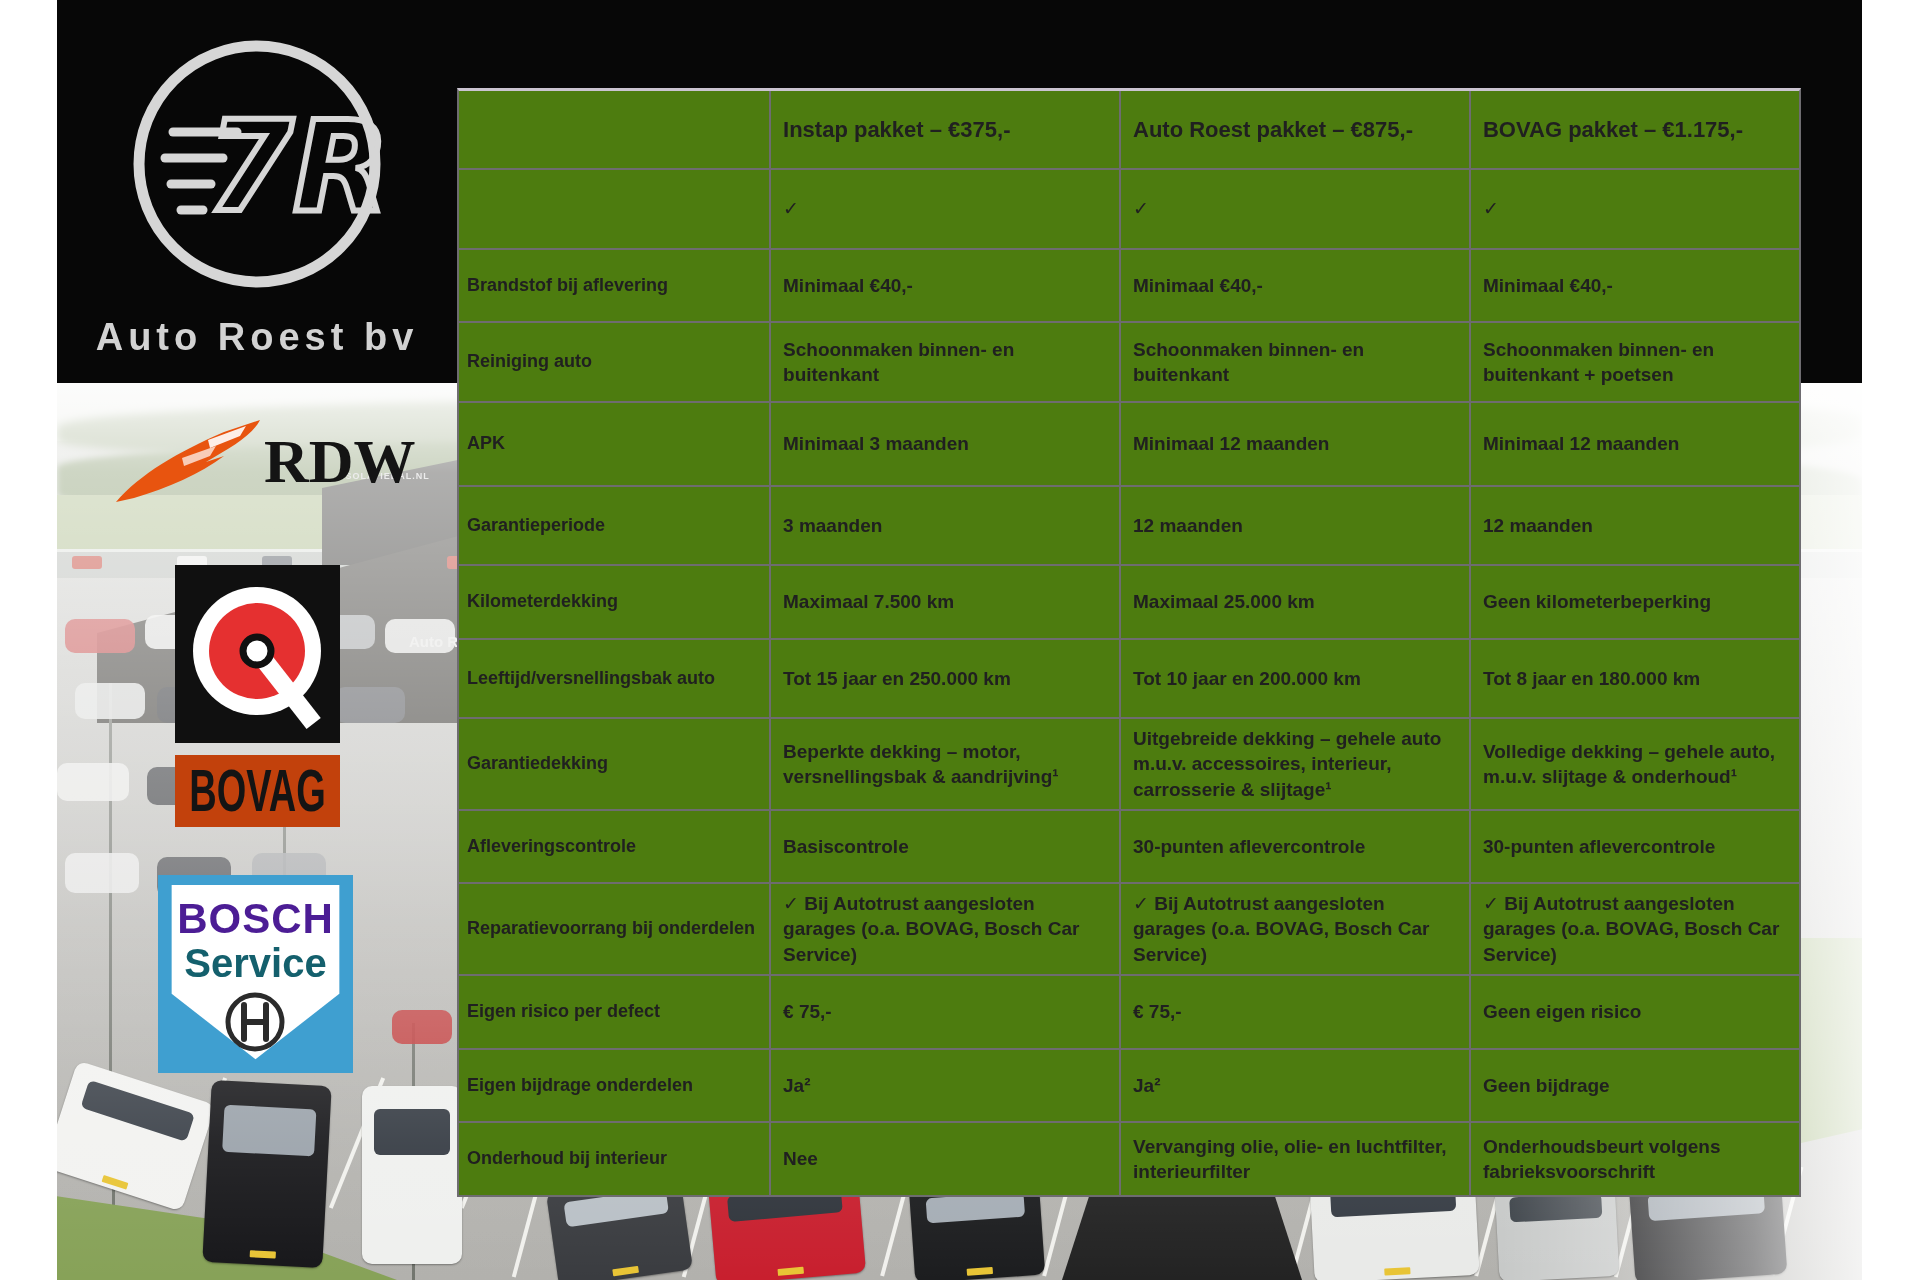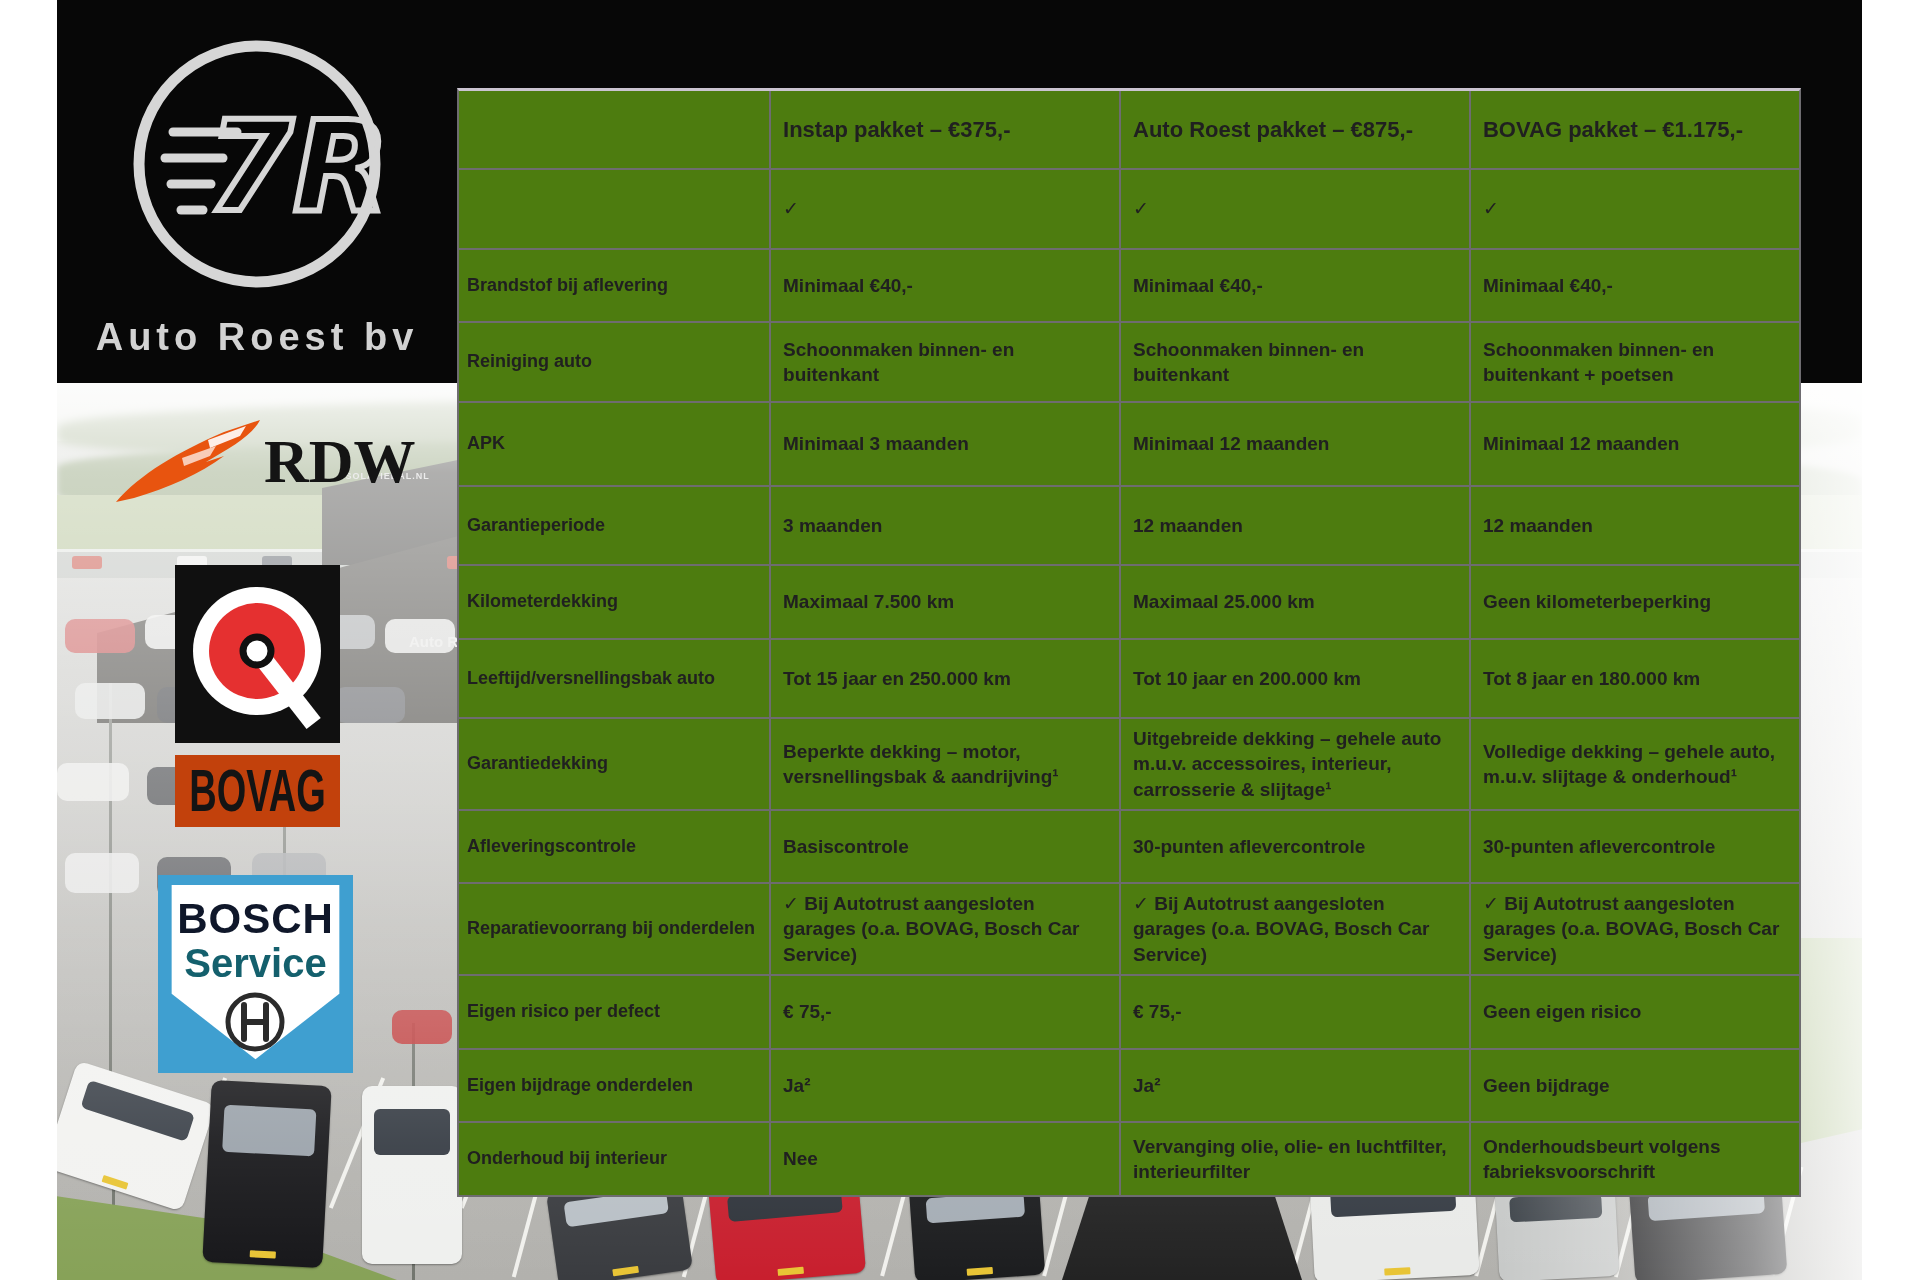--- a/index.html
+++ b/index.html
@@ -54,21 +54,21 @@
     font-size:62px;font-weight:600;color:#141414;}
   .bovag-logo{position:absolute;left:175px;top:565px;width:165px;height:250px;z-index:6;}
   .bovag-top{position:absolute;left:0;top:0;width:165px;height:178px;background:#101010;}
   .bovag-bottom{position:absolute;left:0;top:178px;width:165px;height:72px;background:#c2410c;
     display:flex;align-items:center;justify-content:center;margin-top:12px;}
   .bovag-text{font-size:38px;font-weight:bold;color:#141414;transform:scaleY(1.55);letter-spacing:0px;}
   .bosch-logo{position:absolute;left:158px;top:875px;width:195px;height:198px;background:#3f9fd0;z-index:6;}
   .bosch-shield{position:absolute;left:0;top:0;width:195px;height:198px;background:#ffffff;
     clip-path:polygon(7% 5%,93% 5%,93% 60%,50% 93%,7% 60%);}
   .bosch-word{position:absolute;left:0;top:20px;width:195px;text-align:center;
-    font-size:42px;font-weight:bold;color:#0f172a;letter-spacing:1px;}
+    font-size:42px;font-weight:bold;color:#4c1d95;letter-spacing:1px;}
   .bosch-service{position:absolute;left:0;top:66px;width:195px;text-align:center;
     font-size:40px;font-weight:bold;color:#14606d;}
   .bosch-armature{position:absolute;left:62px;top:112px;}
   
   .pkg-table{position:absolute;left:457px;top:88px;width:1344px;z-index:5;
     background:#4d7c0f;border:2px solid #6e6c70;border-top:3px solid #cac3d0;box-sizing:border-box;}
   .trow{display:flex;border-top:2px solid #6e6c70;box-sizing:border-box;}
   .trow:first-child{border-top:none;}
   .tcell{box-sizing:border-box;border-left:2px solid #6e6c70;display:flex;align-items:center;
     padding:4px 10px 4px 12px;color:#202020;font-weight:bold;font-size:19px;line-height:1.32;}

